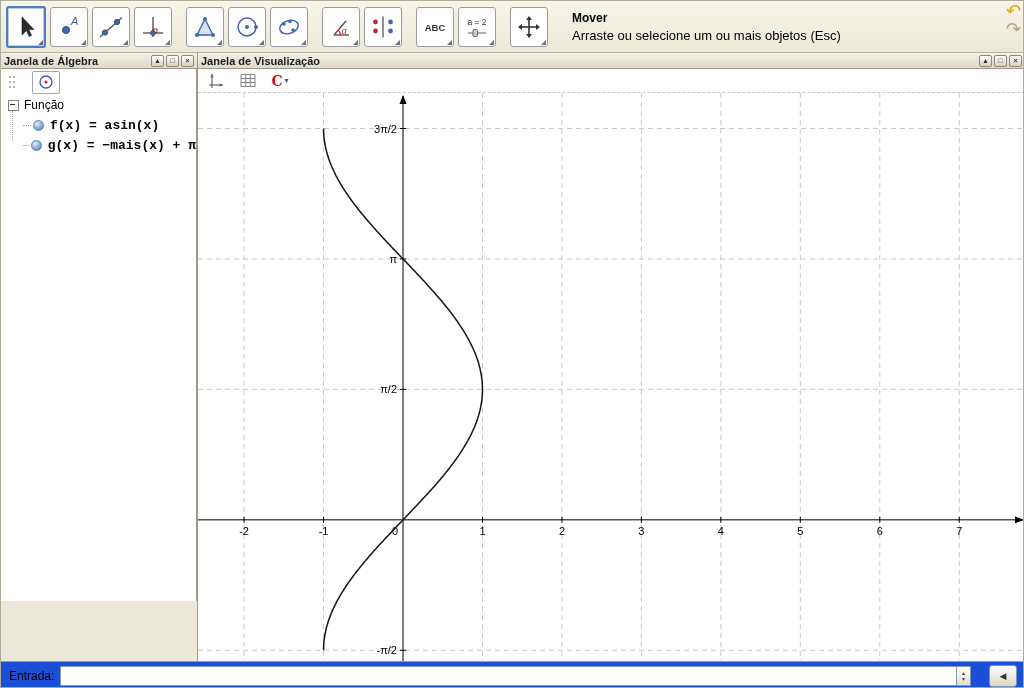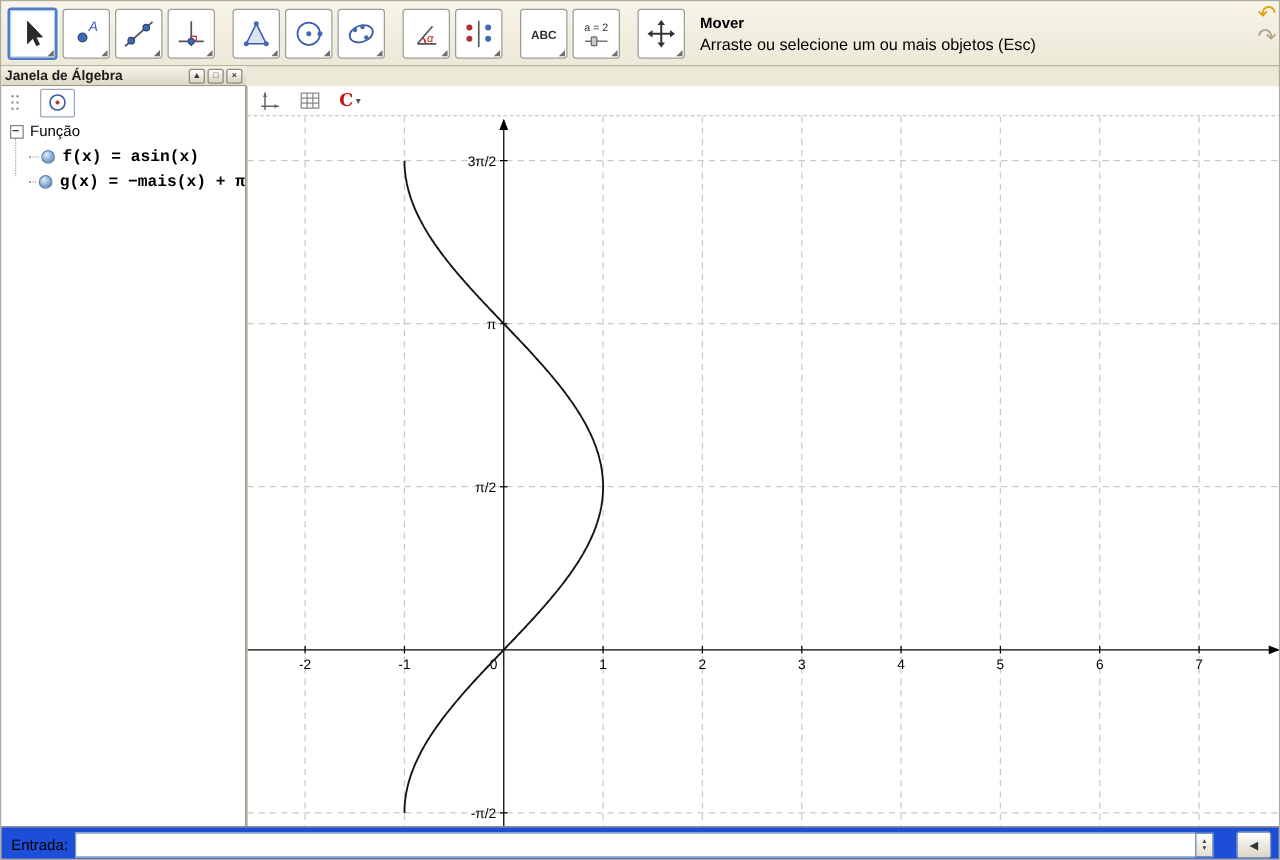--- a/index.html
+++ b/index.html
@@ -4,36 +4,36 @@
 <style>
   html,body{margin:0;padding:0;}
   .app{position:relative;width:1024px;height:688px;background:#ece9d8;font-family:"Liberation Sans",sans-serif;overflow:hidden;border:1px solid #b0ac9a;box-sizing:border-box;}
 
   
   .toolbar{position:absolute;left:0;top:0;width:1024px;height:52px;background:linear-gradient(#f7f4e9,#ece9d8);border-bottom:1px solid #b8b4a2;display:flex;align-items:center;padding-left:5px;box-sizing:border-box;}
   .tbtn{position:relative;width:36px;height:38px;background:#fff;border:1px solid #9d9d9d;border-radius:3px;margin-right:4px;display:flex;align-items:center;justify-content:center;flex:none;}
   .tbtn.selected{border:2px solid #4f7bc7;box-shadow:inset 0 0 0 1px #b9cfee;}
   .tbtn .dd{position:absolute;right:1px;bottom:1px;width:0;height:0;border-left:5px solid transparent;border-bottom:5px solid #6f6f6f;}
   .grp{margin-left:10px;}
-  .tooltiptxt{margin-left:8px;color:#000;}
+  .tooltiptxt{margin-left:20px;color:#000;}
   .tooltiptxt .t1{font-size:12px;font-weight:bold;}
   .tooltiptxt .t2{font-size:13px;margin-top:3px;}
   .undoredo{position:absolute;right:4px;top:1px;display:flex;flex-direction:column;align-items:center;line-height:1;}
   .undo{font-size:18px;color:#dfa40f;cursor:pointer;}
   .redo{font-size:18px;color:#b4a687;cursor:pointer;}
 
   
   .titlebar{position:absolute;top:52px;height:16px;background:linear-gradient(#f4f2e8,#ddd9c6);border-bottom:1px solid #9e9a87;display:flex;align-items:center;padding:4px 3px;box-sizing:border-box;font-size:11px;font-weight:bold;color:#1c1c1c;}
   .titlebar.alg{left:0;width:196px;}
   .titlebar.gfx{left:196px;width:828px;border-left:1px solid #9e9a87;}
   .winbtns{margin-left:auto;display:flex;gap:2px;}
   .wbtn{width:13px;height:12px;border:1px solid #8d8a78;border-radius:2px;background:linear-gradient(#ffffff,#d6d2bd);font-size:7px;line-height:10px;text-align:center;color:#333;cursor:pointer;box-sizing:border-box;}
 
   
-  .algebra{position:absolute;left:0;top:68px;width:196px;height:592px;background:#fff;border-right:1px solid #9e9a87;box-sizing:border-box;}
+  .algebra{position:absolute;left:0;top:68px;width:196px;height:532px;background:#fff;border-right:1px solid #9e9a87;box-sizing:border-box;}
   .astylebar{height:26px;display:flex;align-items:center;padding-left:7px;gap:16px;}
   .auxbtn{width:26px;height:21px;border:1px solid #9aa7bd;border-radius:2px;background:#fff;display:flex;align-items:center;justify-content:center;}
   .tree{position:relative;padding:2px 0 0 7px;}
   .troot{display:flex;align-items:center;gap:5px;font-size:12px;color:#000;height:16px;}
   .expander{position:relative;width:9px;height:9px;border:1px solid #848484;background:#fff;flex:none;}
   .expander::after{content:"";position:absolute;left:1px;top:3px;width:5px;height:1px;background:#333;}
   .vline{position:absolute;left:11px;top:16px;height:30px;border-left:1px dotted #a8a8a8;}
   .titem{display:flex;align-items:center;margin-left:15px;margin-top:4px;height:16px;cursor:default;}
   .titem::before{content:"";width:8px;border-top:1px dotted #a8a8a8;margin-right:2px;}
   .marble{width:11px;height:11px;border-radius:50%;background:radial-gradient(circle at 35% 30%,#e2eefb,#85add7 55%,#55799f);border:1px solid #5f84ad;box-sizing:border-box;margin-right:6px;flex:none;}
@@ -187,20 +187,28 @@
 
   <div class="titlebar alg">
     <span>Janela de Álgebra</span>
     <div class="winbtns">
       <div class="wbtn">▲</div>
       <div class="wbtn">□</div>
       <div class="wbtn">×</div>
     </div>
   </div>
 
+  <div class="titlebar gfx">
+    <span>Janela de Visualização</span>
+    <div class="winbtns">
+      <div class="wbtn">▲</div>
+      <div class="wbtn">□</div>
+      <div class="wbtn">×</div>
+    </div>
+  </div>
 
   <div class="algebra">
     <div class="astylebar">
       <svg width="8" height="14">
         <circle cx="2" cy="2" r="1" fill="#9a9a9a"></circle>
           <circle cx="6" cy="2" r="1" fill="#9a9a9a"></circle>
         <circle cx="2" cy="7" r="1" fill="#9a9a9a"></circle>
           <circle cx="6" cy="7" r="1" fill="#9a9a9a"></circle>
         <circle cx="2" cy="12" r="1" fill="#9a9a9a"></circle>
           <circle cx="6" cy="12" r="1" fill="#9a9a9a"></circle>

